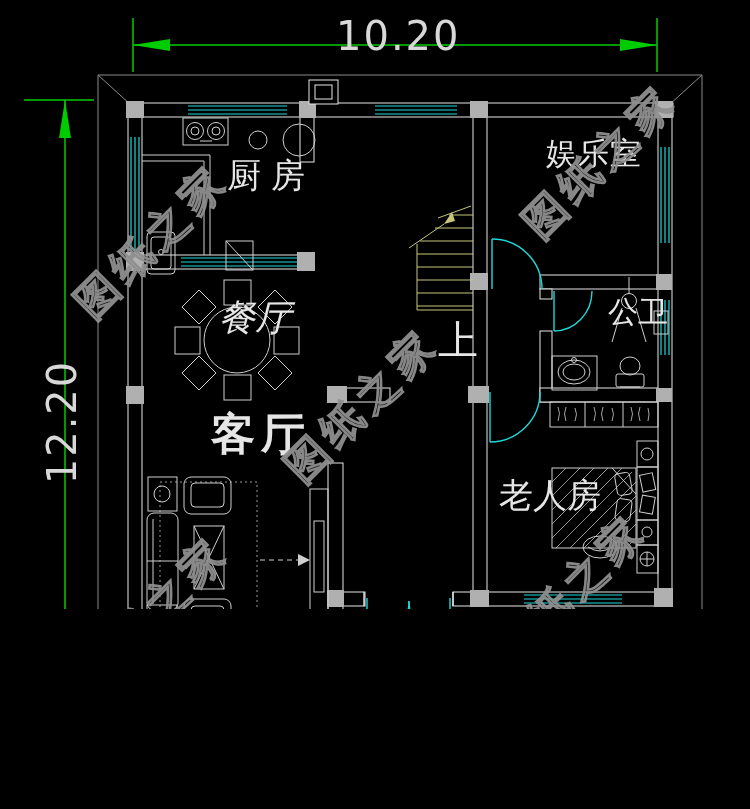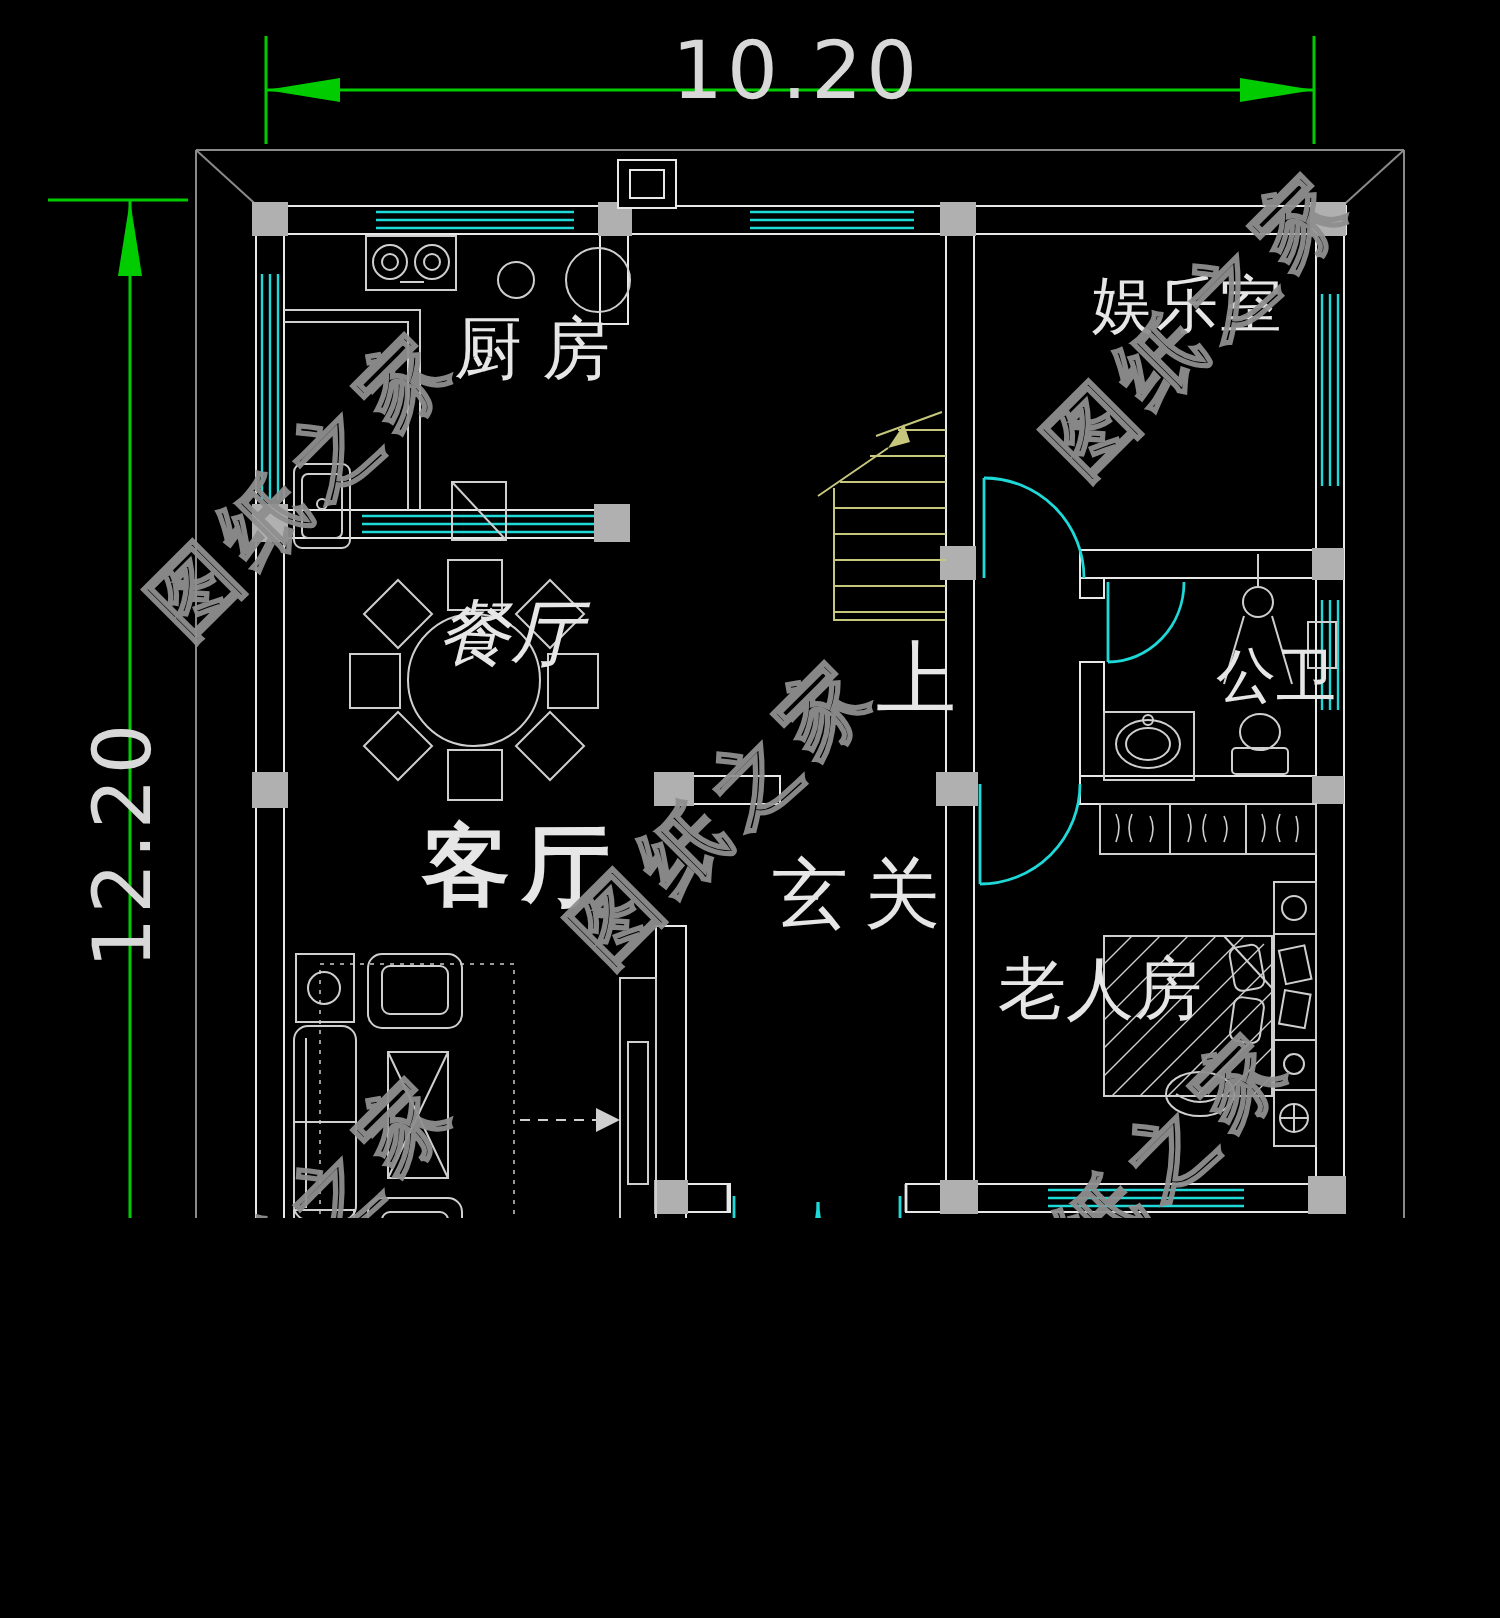--- a/index.html
+++ b/index.html
@@ -299,22 +299,21 @@
   </g>
 </svg>
 
 <div class="dim-label" style="left:336px;top:16px;">10.20</div>
 <div class="dim-label" style="left:-38px;top:402px;width:200px;text-align:center;transform:rotate(-90deg);">12.20</div>
 
 <div class="room-label" style="left:227px;top:158px;font-size:34px;letter-spacing:10px;">厨房</div>
 <div class="room-label" style="left:546px;top:138px;font-size:31px;letter-spacing:1px;">娱乐室</div>
 <div class="room-label" style="left:219px;top:300px;font-size:36px;font-style:italic;">餐厅</div>
 <div class="room-label" style="left:211px;top:412px;font-size:44px;letter-spacing:6px;font-weight:bold;">客厅</div>
-<div class="room-label" style="left:386px;top:428px;font-size:38px;letter-spacing:8px;">玄关</div>
-<div class="room-label" style="left:608px;top:324px;font-size:30px;">公卫</div>
+<div class="room-label" style="left:608px;top:297px;font-size:30px;">公卫</div>
 <div class="room-label" style="left:499px;top:478px;font-size:34px;">老人房</div>
 <div class="room-label" style="left:438px;top:320px;font-size:40px;">上</div>
 
 <div class="wm" style="left:485px;top:140px;">图纸之家</div>
 <div class="wm" style="left:37px;top:220px;">图纸之家</div>
 <div class="wm" style="left:247px;top:384px;">图纸之家</div>
 <div class="wm" style="left:37px;top:592px;">图纸之家</div>
 <div class="wm" style="left:455px;top:570px;">图纸之家</div>
 
 </div>

